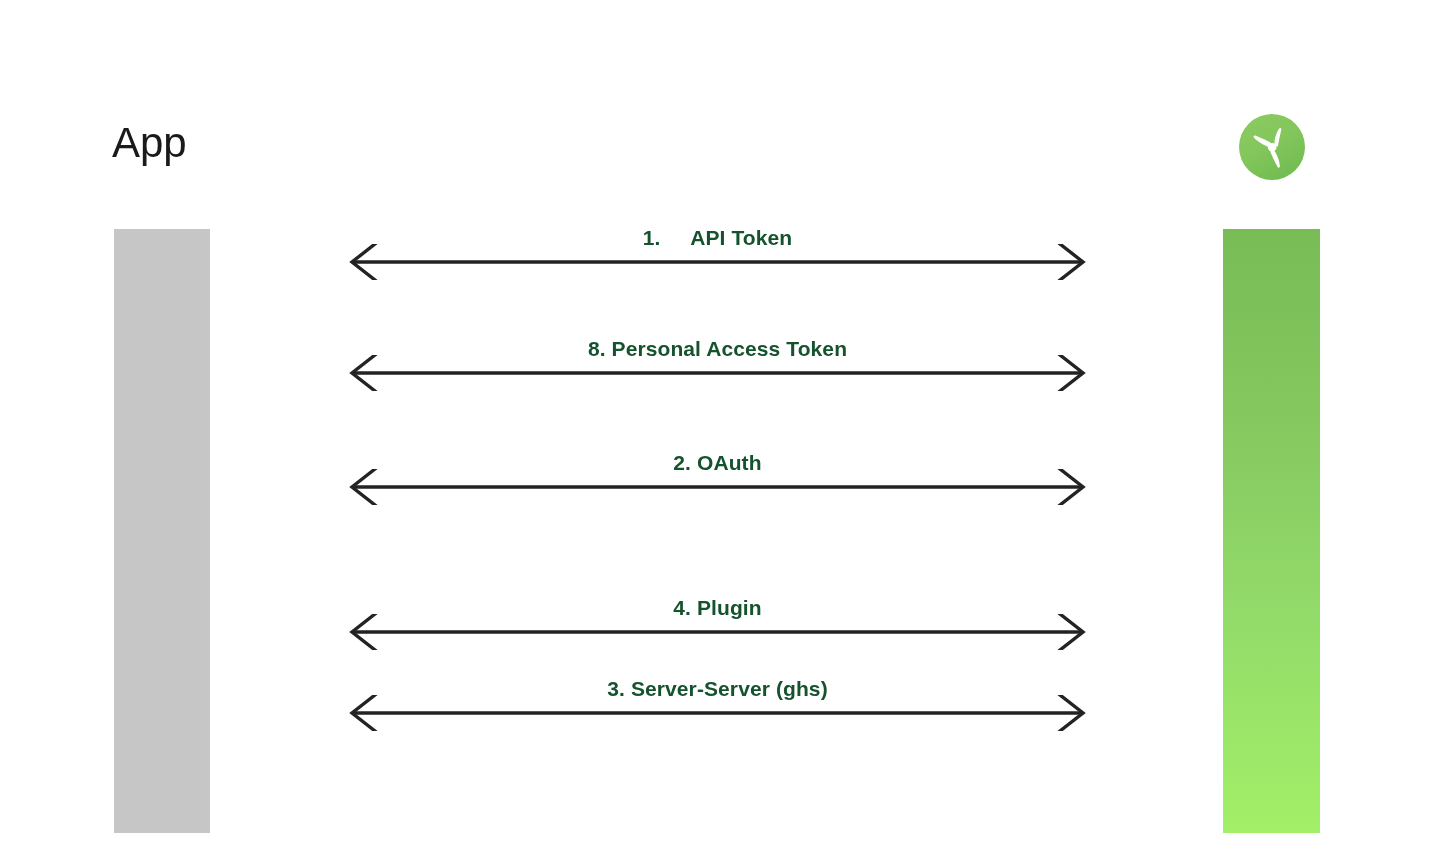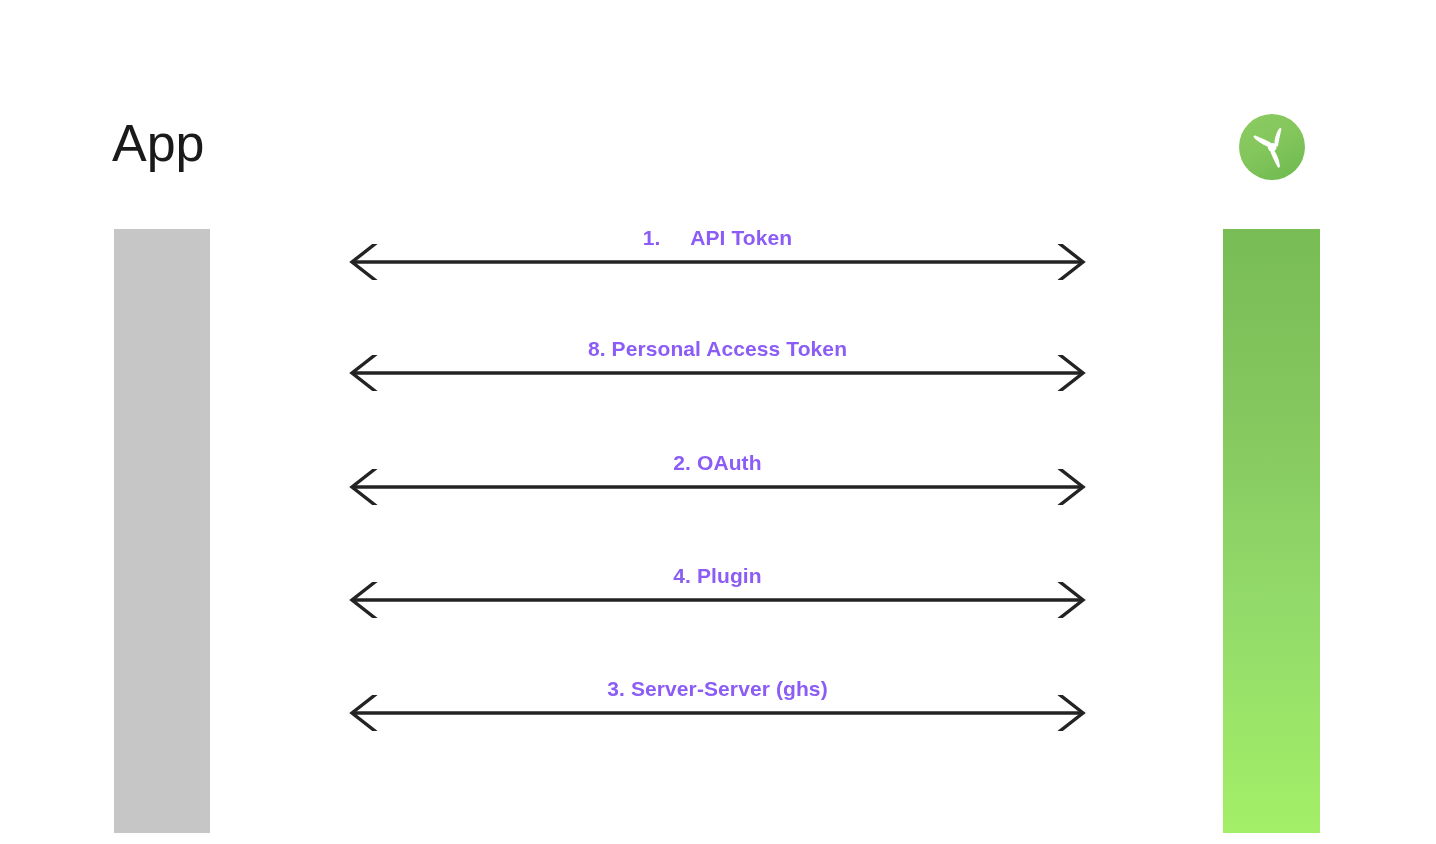--- a/index.html
+++ b/index.html
@@ -20,21 +20,21 @@
     background: #ffffff;
     overflow: hidden;
   }
 
   
   #app-title {
     position: absolute;
     left: 112px;
     top: 112px;
     font-family: "Liberation Sans", sans-serif;
-    font-size: 52px;
+    font-size: 42px;
     font-weight: 400;
     line-height: 62px;
     color: #1a1a1a;
     letter-spacing: 0px;
     white-space: nowrap;
     text-align: right;
   }
 
   
   #app-lifeline {
@@ -79,21 +79,21 @@
 
   .message-label {
     position: absolute;
     left: 0;
     bottom: 12px;
     width: 745px;
     text-align: center;
     font-family: "Liberation Sans", sans-serif;
     font-size: 21px;
     font-weight: 700;
-    color: #8b5cf6;
+    color: #14532d;
     letter-spacing: 0.1px;
     white-space: pre;
     line-height: 26px;
   }
 
   .message-arrow {
     position: absolute;
     left: 0;
     top: -18px;
     width: 745px;
@@ -154,21 +154,21 @@
 
   <div class="message" style="top:487px;">
     <div class="message-label">2. OAuth</div>
     <svg class="message-arrow" viewBox="0 0 745 36" xmlns="http://www.w3.org/2000/svg">
       <line x1="8" y1="18" x2="737" y2="18" stroke="#232323" stroke-width="3.4"></line>
       <polyline points="30,0 7,18 30,36" fill="none" stroke="#232323" stroke-width="3.4" stroke-linecap="square" stroke-linejoin="miter"></polyline>
       <polyline points="715,0 738,18 715,36" fill="none" stroke="#232323" stroke-width="3.4" stroke-linecap="square" stroke-linejoin="miter"></polyline>
     </svg>
   </div>
 
-  <div class="message" style="top:600px;">
+  <div class="message" style="top:632px;">
     <div class="message-label">4. Plugin</div>
     <svg class="message-arrow" viewBox="0 0 745 36" xmlns="http://www.w3.org/2000/svg">
       <line x1="8" y1="18" x2="737" y2="18" stroke="#232323" stroke-width="3.4"></line>
       <polyline points="30,0 7,18 30,36" fill="none" stroke="#232323" stroke-width="3.4" stroke-linecap="square" stroke-linejoin="miter"></polyline>
       <polyline points="715,0 738,18 715,36" fill="none" stroke="#232323" stroke-width="3.4" stroke-linecap="square" stroke-linejoin="miter"></polyline>
     </svg>
   </div>
 
   <div class="message" style="top:713px;">
     <div class="message-label">3. Server-Server (ghs)</div>

